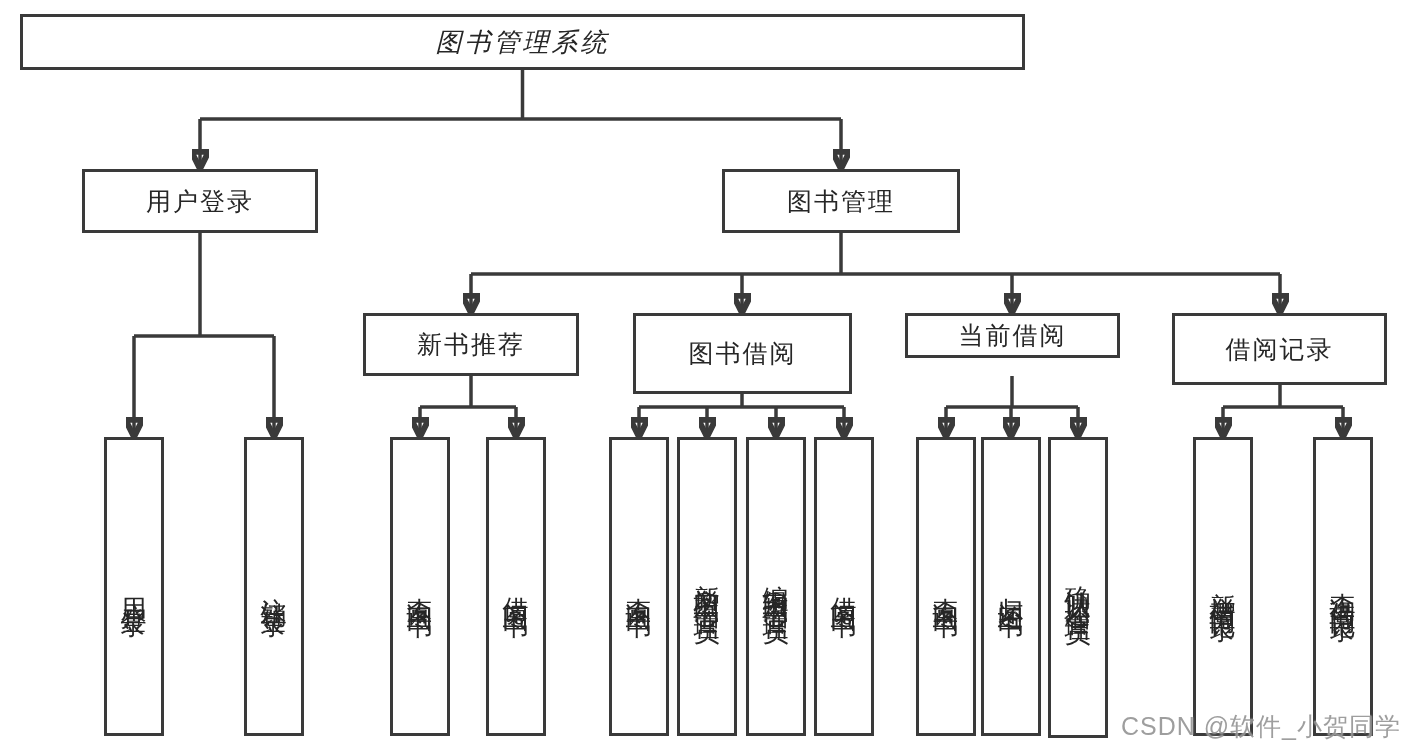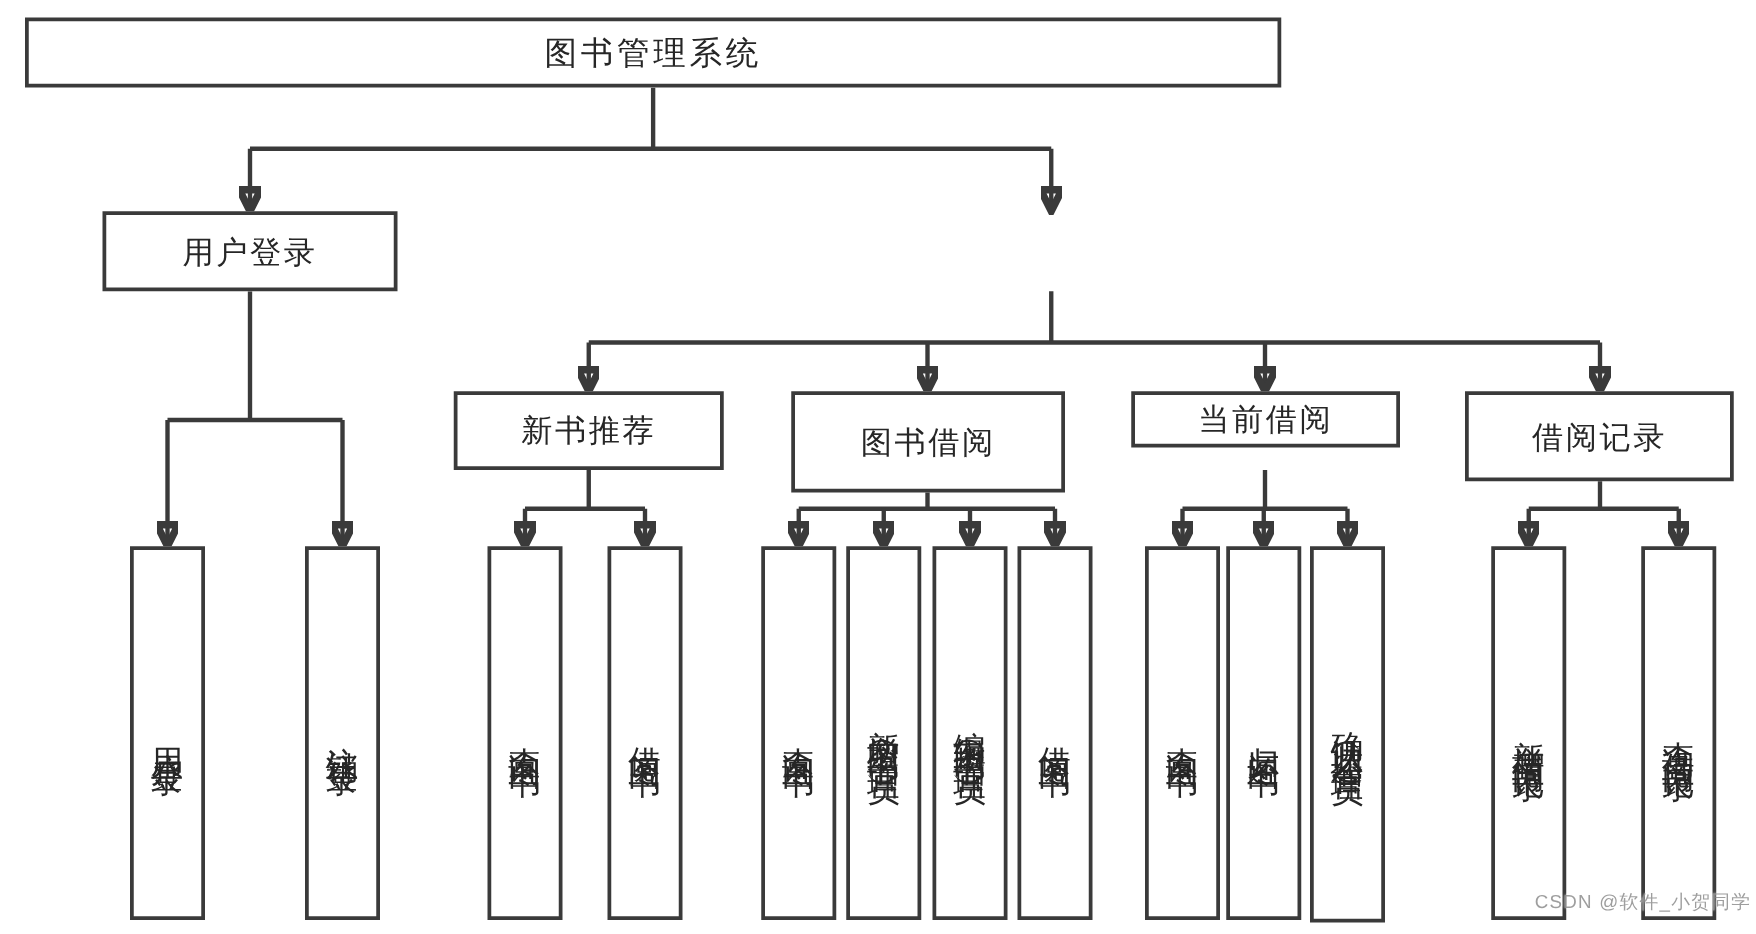--- a/index.html
+++ b/index.html
@@ -49,22 +49,22 @@
   .node-v span {
     writing-mode: vertical-rl;
     text-orientation: mixed;
     font-size: 26px;
     letter-spacing: 5px;
     line-height: 1;
   }
   .watermark {
     position: absolute;
     right: 4px;
-    bottom: 16px;
-    font-size: 15px;
+    bottom: 4px;
+    font-size: 25px;
     letter-spacing: 1px;
     color: #949494;
     opacity: 0.9;
     text-shadow: 0 0 2px #ffffff;
     white-space: nowrap;
   }
 </style>
 </head>
 <body>
 
@@ -111,26 +111,29 @@
     <line x1="946" y1="407" x2="946" y2="436" marker-end="url(#arrow)"></line>
     <line x1="1011" y1="407" x2="1011" y2="436" marker-end="url(#arrow)"></line>
     <line x1="1078" y1="407" x2="1078" y2="436" marker-end="url(#arrow)"></line>
 
     <path d="M1280,376 V407"></path>
     <path d="M1223,407 H1343"></path>
     <line x1="1223" y1="407" x2="1223" y2="436" marker-end="url(#arrow)"></line>
     <line x1="1343" y1="407" x2="1343" y2="436" marker-end="url(#arrow)"></line>
   </svg>
 
-  <div class="node node-h node-root" style="left:20px; top:14px; width:1005px; height:56px;">
+  <div class="node node-h node-root" style="left:20px; top:14px; width:1005px; height:56px;font-style:italic;">
     <span>图书管理系统</span>
   </div>
 
   <div class="node node-h" style="left:82px; top:169px; width:236px; height:64px;">
     <span>用户登录</span>
+  </div>
+  <div class="node node-h" style="left:722px; top:169px; width:238px; height:64px;">
+    <span>图书管理</span>
   </div>
 
   <div class="node node-h" style="left:363px; top:313px; width:216px; height:63px;">
     <span>新书推荐</span>
   </div>
   <div class="node node-h" style="left:633px; top:313px; width:219px; height:81px;">
     <span>图书借阅</span>
   </div>
   <div class="node node-h" style="left:905px; top:313px; width:215px; height:45px;">
     <span>当前借阅</span>

